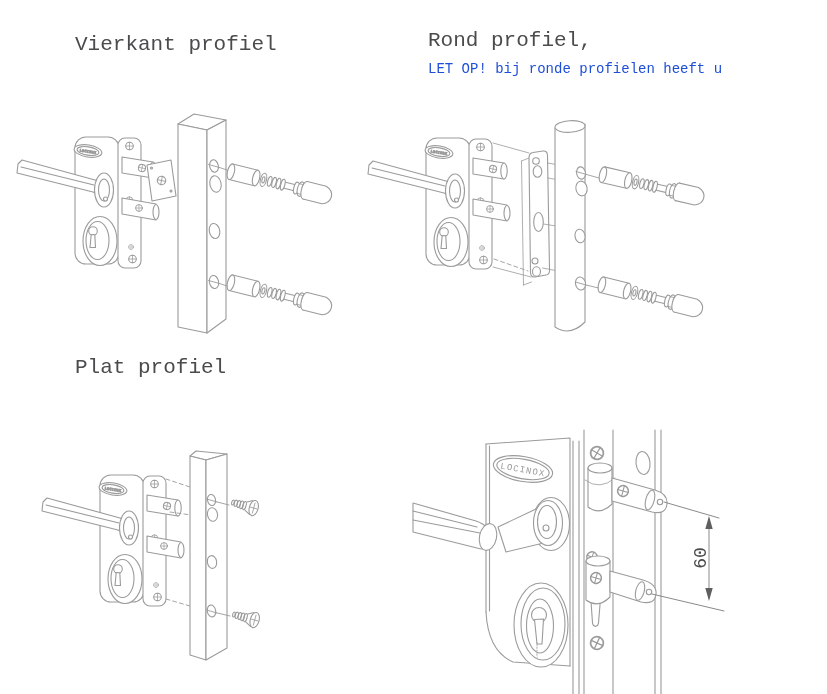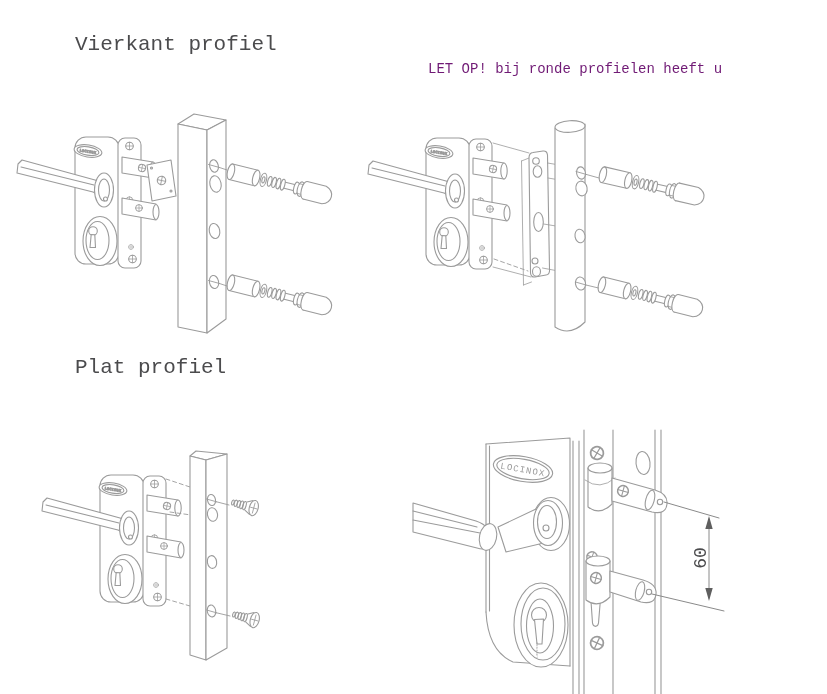--- a/index.html
+++ b/index.html
@@ -1,19 +1,19 @@
 <!DOCTYPE html>
 <html><head>
 <meta charset="utf-8">
 <style>
   html,body{margin:0;padding:0;background:#ffffff;}
   #canvas{position:relative;width:827px;height:694px;background:#ffffff;overflow:hidden;
           font-family:Liberation Mono, monospace;}
   .title{position:absolute;color:#4b4b4d;font-size:21px;white-space:nowrap;}
-  .note{position:absolute;color:#701a75;font-size:14px;white-space:nowrap;line-height:23px;}
+  .note{position:absolute;color:#1d4ed8;font-size:14px;white-space:nowrap;line-height:23px;}
   #diagram{position:absolute;left:0;top:0;}
   .art{stroke:#9b9b9b;fill:none;stroke-width:1.1;stroke-linejoin:round;stroke-linecap:round;}
   .art text{stroke:none;}
   .wf{fill:#ffffff;}
   .thin{stroke-width:.8;}
   .dash{stroke-dasharray:4 3;stroke-width:.9;}
   .lead{stroke-width:.9;}
   .dimline{stroke:#8a8a8a;stroke-width:1;}
   .arrow{fill:#5f5f5f;stroke:none;}
   .dim-txt{fill:#4b4b4d;font-size:18px;text-anchor:middle;stroke:none;}
@@ -21,20 +21,21 @@
   .badge-txt-big{font-size:9px;letter-spacing:1.1px;fill:#9b9b9b;text-anchor:middle;}
   .engrave-txt{font-size:3.5px;letter-spacing:.2px;fill:#a5a5a5;text-anchor:middle;}
 </style>
 </head>
 <body>
 
 <div id="canvas">
 
   <div class="title" style="left:75px;top:33px">Vierkant profiel</div>
 
+  <div class="title" style="left:428px;top:29px">Rond profiel,</div>
   <div class="note" style="left:428px;top:58px">LET OP! bij ronde profielen heeft u</div>
 
   <div class="title" style="left:75px;top:356px">Plat profiel</div>
 
 
   <svg id="diagram" width="827" height="694" viewBox="0 0 827 694">
     <defs>
       <g id="phillips">
         <circle r="4" class="wf"></circle>
         <path d="M-4,0 H4 M0,-4 V4" stroke-width=".8"></path>

